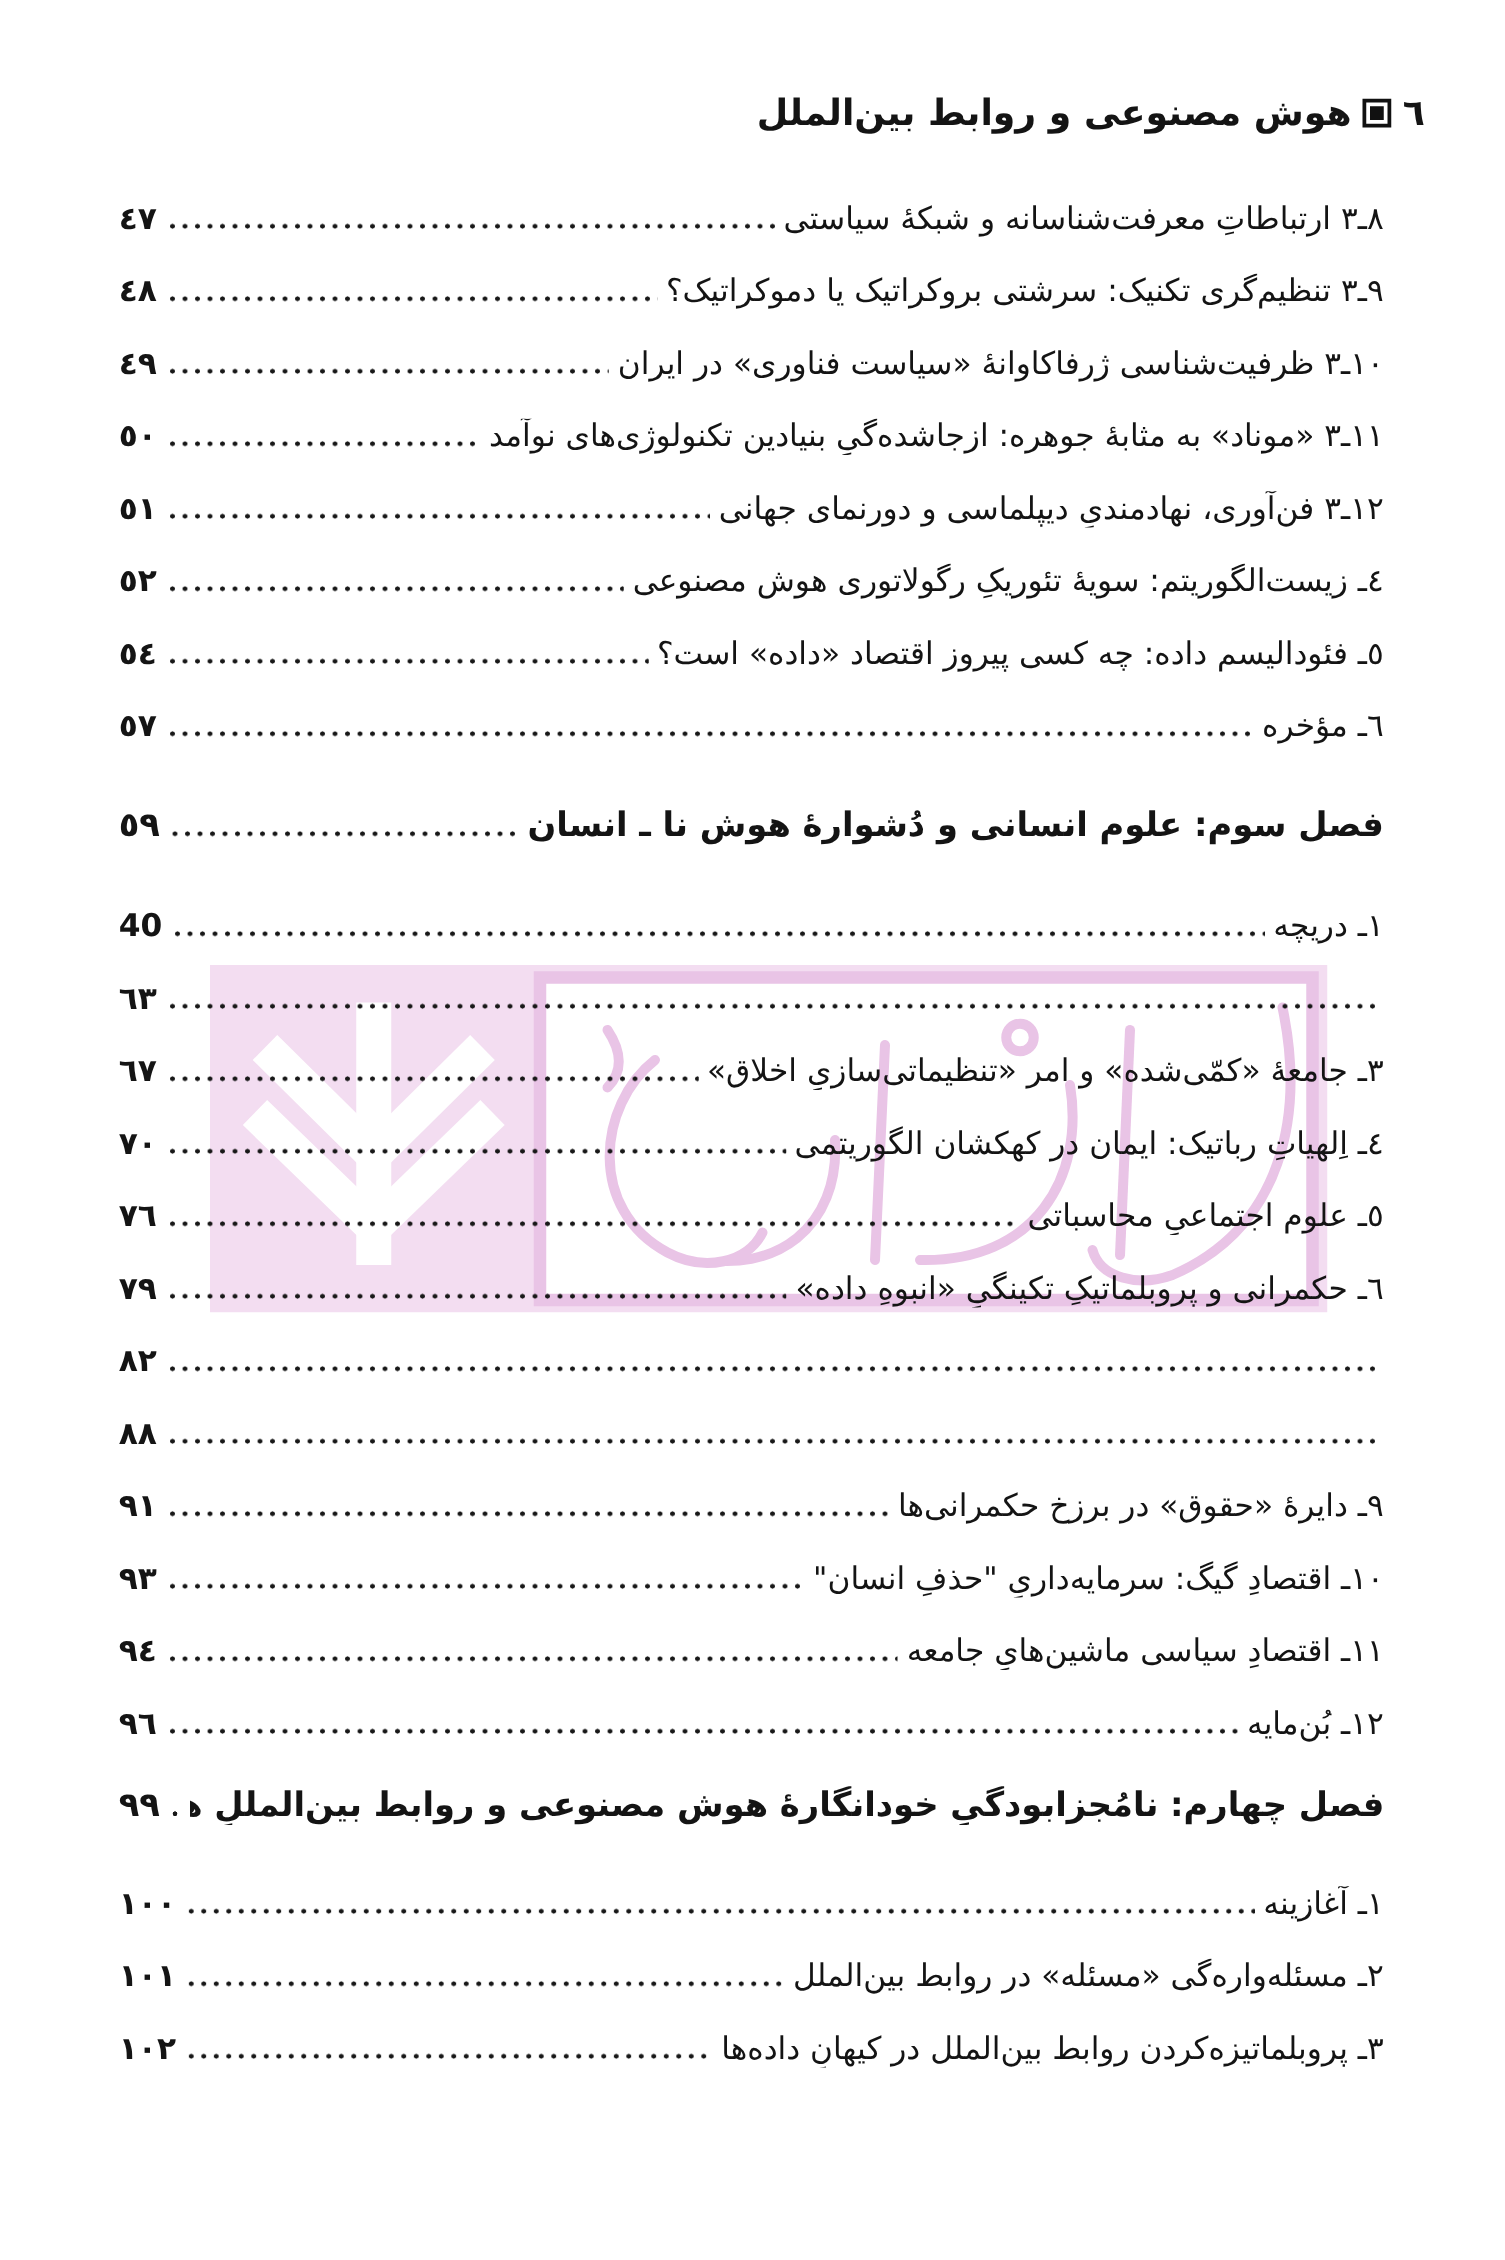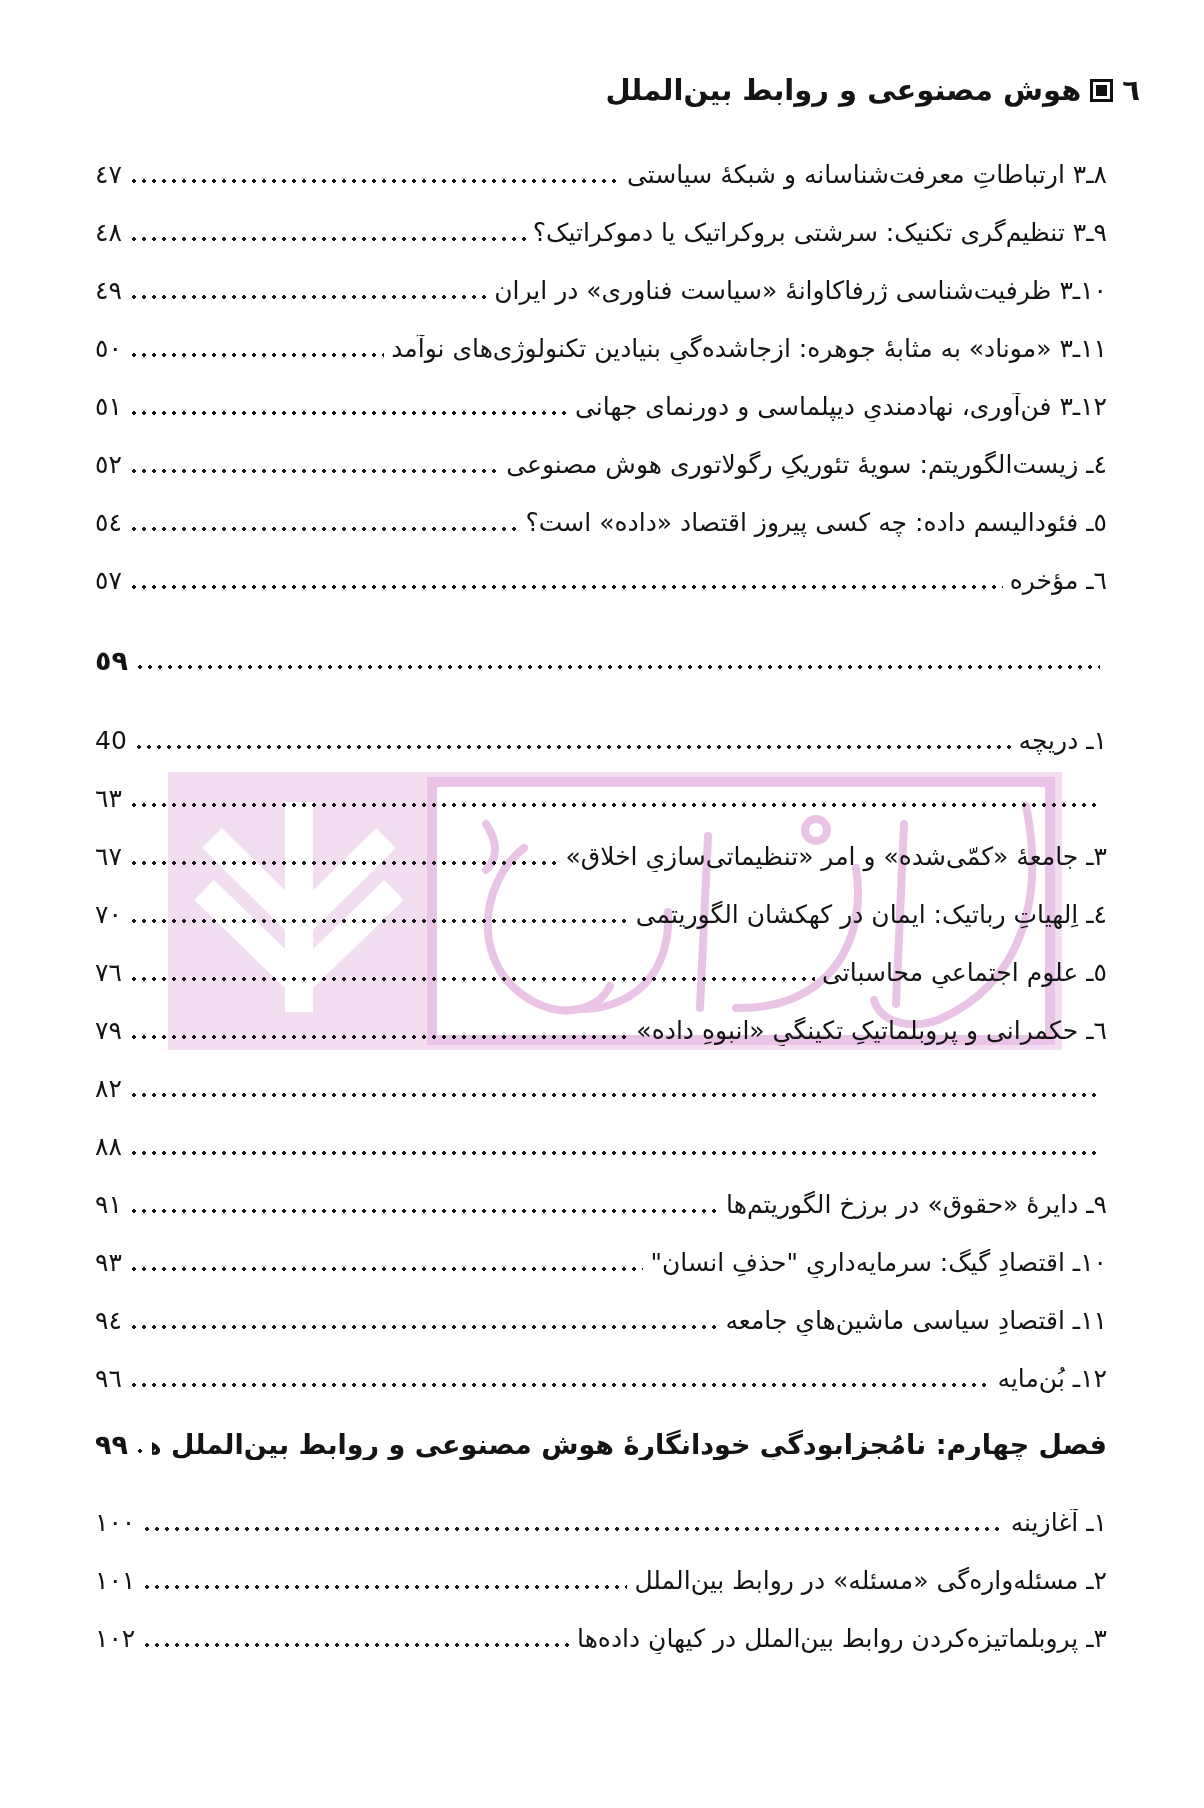--- a/index.html
+++ b/index.html
@@ -41,21 +41,21 @@
     padding:0 97px 0 95px;
     margin-top:46px;
   }
   .toc-row{
     display:flex;align-items:flex-end;
     height:34px;margin-bottom:24px;
     font-size:25px;line-height:1.15;
     white-space:nowrap;
   }
   .toc-row .toc-title{flex:0 1 auto;min-width:0;overflow:hidden;}
-  .toc-row .pagenum{flex:0 0 auto;}
+  .toc-row .pagenum{flex:0 0 auto;font-weight:bold;}
   .dots{
     flex:1 1 auto;min-width:10px;height:6px;
     margin:0 7px 6px 7px;
     background-image:radial-gradient(circle,#181818 1.7px,transparent 2.1px);
     background-size:10px 6px;
     background-repeat:repeat-x;
     background-position:left bottom;
   }
   .toc-heading{
     font-weight:bold;
@@ -137,20 +137,21 @@
         <span class="toc-title">٥ـ فئودالیسمِ داده: چه کسی پیروز اقتصاد «داده» است؟</span>
         <span class="dots"></span>
         <span class="pagenum">٥٤</span>
       </div>
       <div class="toc-row">
         <span class="toc-title">٦ـ مؤخره</span>
         <span class="dots"></span>
         <span class="pagenum">٥٧</span>
       </div>
       <div class="toc-row toc-heading h-sec1">
+        <span class="toc-title">فصل سوم: علوم انسانی و دُشوارهٔ هوشِ نا ـ انسان</span>
         <span class="dots"></span>
         <span class="pagenum">٥٩</span>
       </div>
       <div class="toc-row">
         <span class="toc-title">١ـ دریچه</span>
         <span class="dots"></span>
         <span class="pagenum">40</span>
       </div>
       <div class="toc-row">
         <span class="dots"></span>
@@ -178,21 +179,21 @@
       </div>
       <div class="toc-row">
         <span class="dots"></span>
         <span class="pagenum">٨٢</span>
       </div>
       <div class="toc-row">
         <span class="dots"></span>
         <span class="pagenum">٨٨</span>
       </div>
       <div class="toc-row">
-        <span class="toc-title">٩ـ دایرهٔ «حقوق» در برزخِ الگوریتم‌ها</span>
+        <span class="toc-title">٩ـ دایرهٔ «حقوق» در برزخِ حکمرانی‌ها</span>
         <span class="dots"></span>
         <span class="pagenum">٩١</span>
       </div>
       <div class="toc-row">
         <span class="toc-title">١٠ـ اقتصادِ گیگ: سرمایه‌داریِ "حذفِ انسان"</span>
         <span class="dots"></span>
         <span class="pagenum">٩٣</span>
       </div>
       <div class="toc-row">
         <span class="toc-title">١١ـ اقتصادِ سیاسی ماشین‌هایِ جامعه</span>

